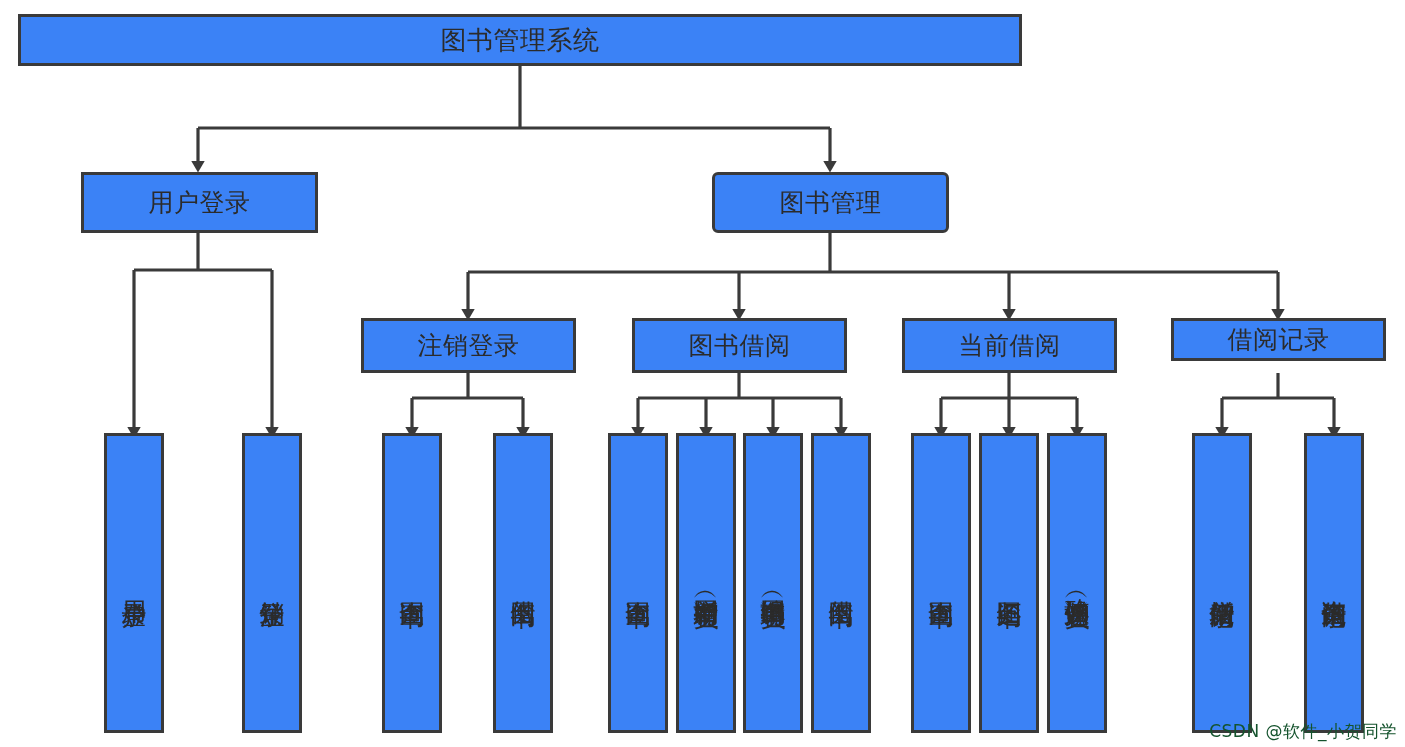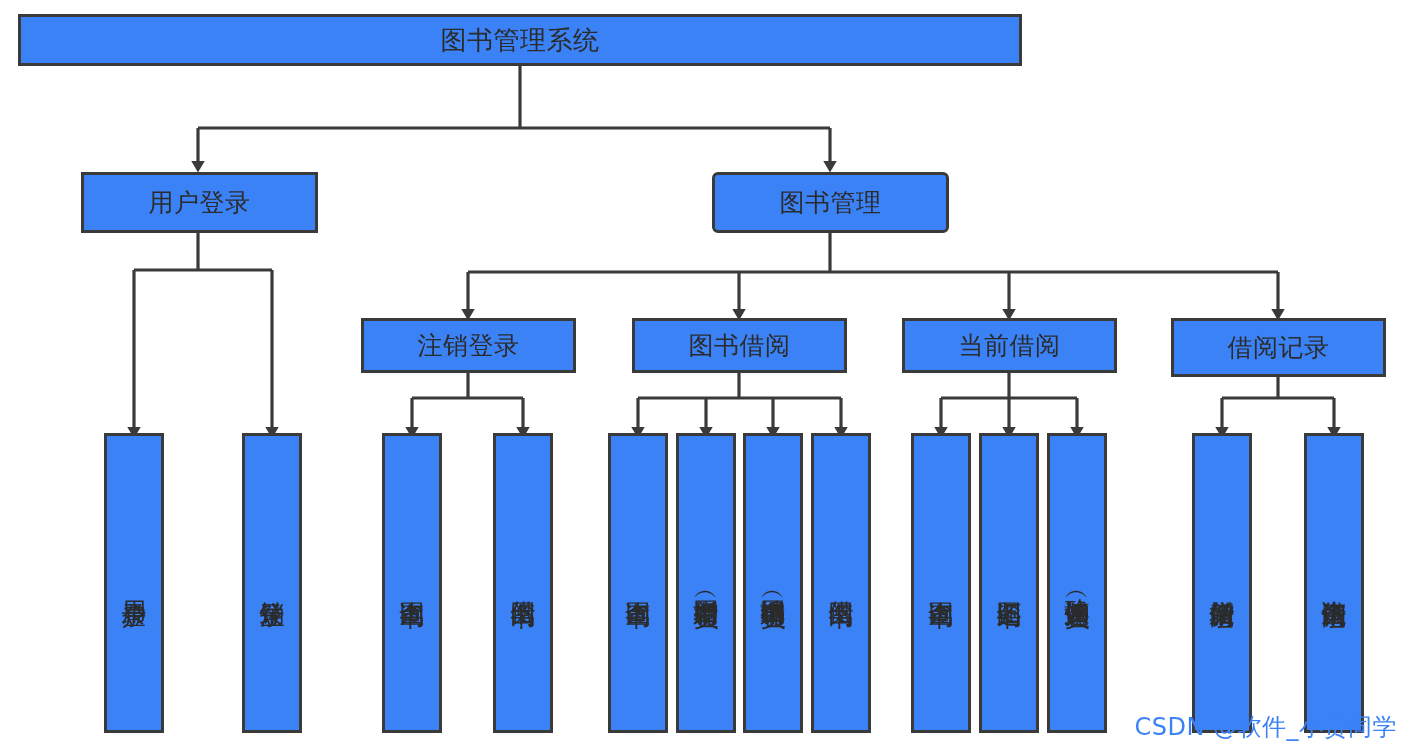--- a/index.html
+++ b/index.html
@@ -49,22 +49,22 @@
     font-size: 25px;
     line-height: 1.32;
     letter-spacing: 1px;
     white-space: nowrap;
     color: #2b2b2b;
   }
   .watermark {
     position: absolute;
     right: 8px;
     bottom: 4px;
-    font-size: 24px;
-    color: #3b82f6;
+    font-size: 17px;
+    color: #14532d;
     letter-spacing: 0.5px;
     white-space: nowrap;
     pointer-events: none;
   }
 </style>
 </head>
 <body>
 
 <div id="canvas">
 
@@ -132,21 +132,21 @@
 
   <div class="node horiz" style="left:361px; top:318px; width:215px; height:55px;">
     <span>注销登录</span>
   </div>
   <div class="node horiz" style="left:632px; top:318px; width:215px; height:55px;">
     <span>图书借阅</span>
   </div>
   <div class="node horiz" style="left:902px; top:318px; width:215px; height:55px;">
     <span>当前借阅</span>
   </div>
-  <div class="node horiz" style="left:1171px; top:318px; width:215px; height:59px;">
+  <div class="node horiz" style="left:1171px; top:318px; width:215px; height:43px;">
     <span>借阅记录</span>
   </div>
 
   <div class="node leaf" style="left:104px; top:433px; width:60px; height:300px;">
     <span class="vtext">用户登录</span>
   </div>
   <div class="node leaf" style="left:242px; top:433px; width:60px; height:300px;">
     <span class="vtext">注销登录</span>
   </div>
 

